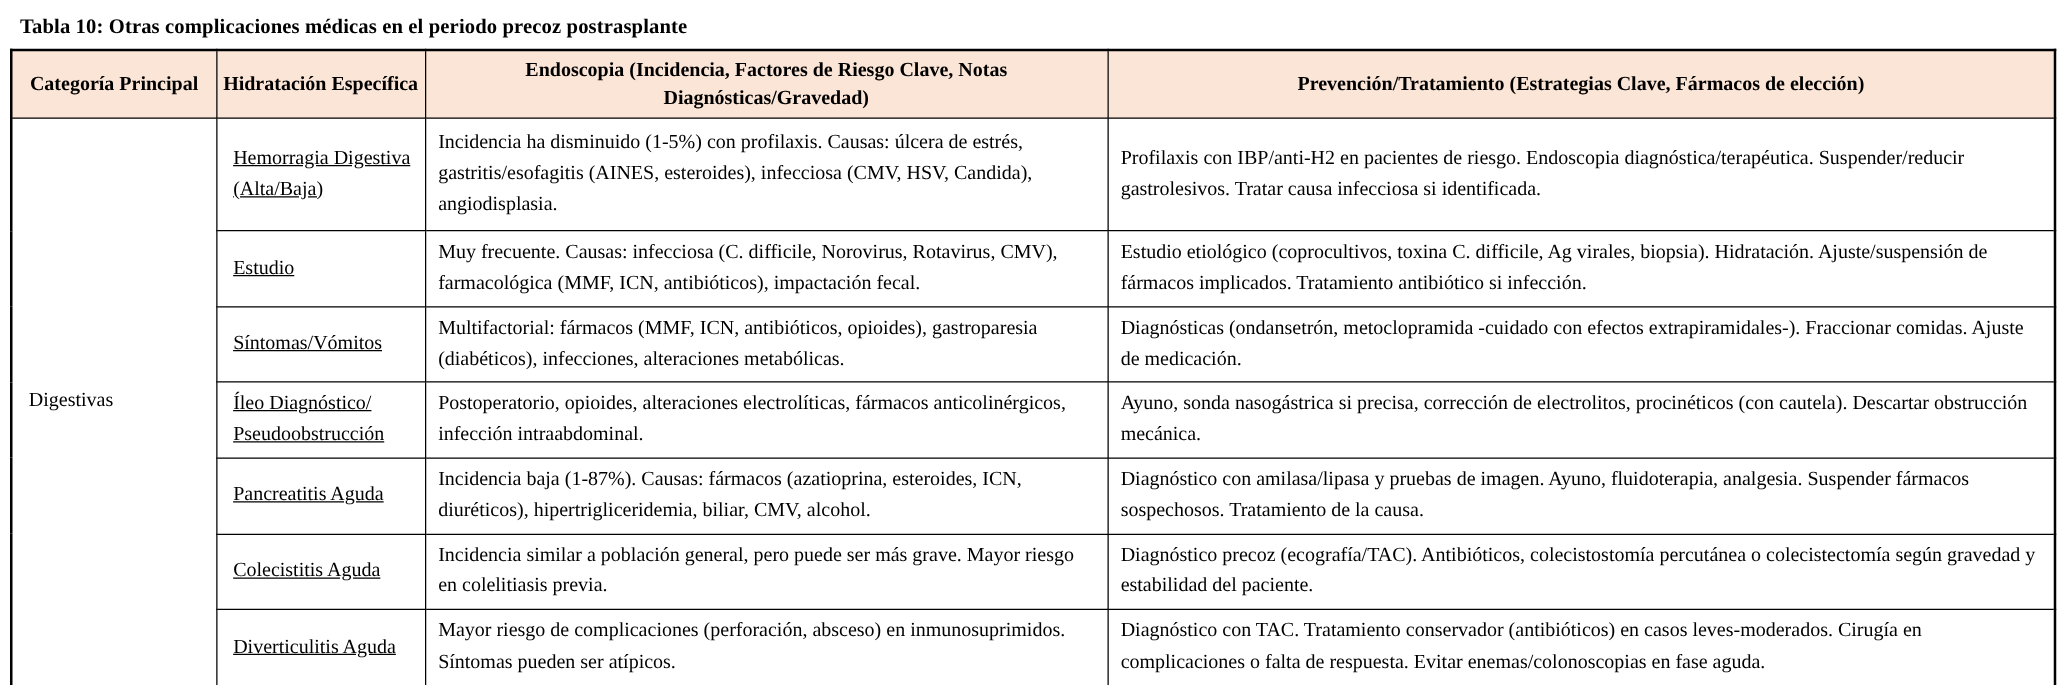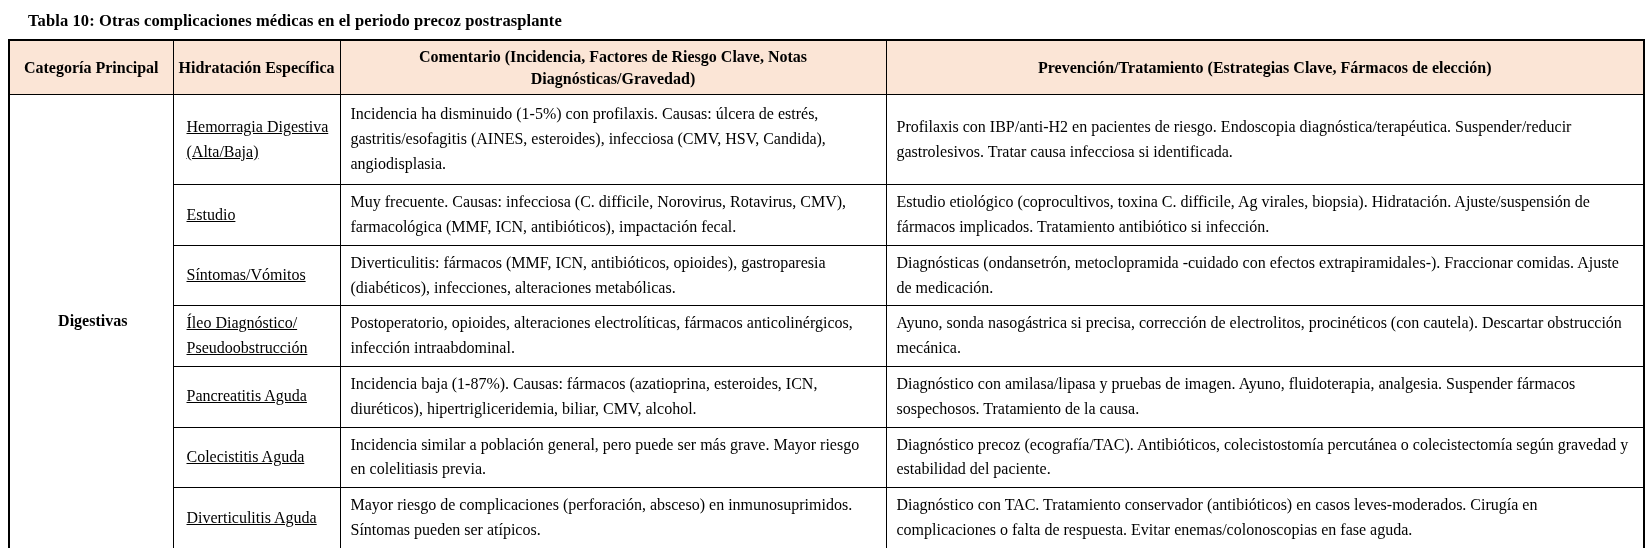--- a/index.html
+++ b/index.html
@@ -9,21 +9,21 @@
     height: 548px;
     font-family: "Liberation Serif", serif;
     color: #000000;
     overflow: hidden;
   }
   .page { padding: 9px 8px 8px 8px; }
 
   .doc-title {
     font-weight: bold;
     font-size: 16.5px;
-    margin: 2px 0 8px 20px;
+    margin: 2px 0 8px 8px;
     letter-spacing: 0.1px;
   }
 
   table.main-table {
     border-collapse: collapse;
     table-layout: fixed;
     width: 1635px;
     border: 2px solid #000000;
   }
   th, td { border: 1px solid #000000; }
@@ -41,24 +41,23 @@
 
   tbody td {
     font-size: 16px;
     line-height: 1.55;
     padding: 5px 10px;
     vertical-align: middle;
     background: #ffffff;
   }
 
   td.category-cell {
-    font-weight: bold;
+    font-weight: normal;
     padding-left: 13px;
     vertical-align: middle;
-    text-align: center;
   }
   td.complication-cell { padding-left: 13px; text-decoration: underline; }
 
   tr.row-tall td { height: 90px; }
   tr.row-normal td { height: 59px; }
 </style>
 </head>
 <body>
 
 <div class="page">
@@ -69,39 +68,39 @@
     <colgroup>
       <col style="width:164px">
       <col style="width:167px">
       <col style="width:546px">
       <col style="width:758px">
     </colgroup>
     <thead>
       <tr>
         <th>Categoría Principal</th>
         <th>Hidratación Específica</th>
-        <th>Comentario (Incidencia, Factores de Riesgo Clave, Notas Diagnósticas/Gravedad)</th>
+        <th>Endoscopia (Incidencia, Factores de Riesgo Clave, Notas Diagnósticas/Gravedad)</th>
         <th>Prevención/Tratamiento (Estrategias Clave, Fármacos de elección)</th>
       </tr>
     </thead>
     <tbody>
       <tr class="row-tall">
         <td class="category-cell" rowspan="7">Digestivas</td>
         <td class="complication-cell">Hemorragia Digestiva (Alta/Baja)</td>
         <td class="comment-cell">Incidencia ha disminuido (1-5%) con profilaxis. Causas: úlcera de estrés, gastritis/esofagitis (AINES, esteroides), infecciosa (CMV, HSV, Candida), angiodisplasia.</td>
         <td class="treatment-cell">Profilaxis con IBP/anti-H2 en pacientes de riesgo. Endoscopia diagnóstica/terapéutica. Suspender/reducir gastrolesivos. Tratar causa infecciosa si identificada.</td>
       </tr>
       <tr class="row-normal">
         <td class="complication-cell">Estudio</td>
         <td class="comment-cell">Muy frecuente. Causas: infecciosa (C. difficile, Norovirus, Rotavirus, CMV), farmacológica (MMF, ICN, antibióticos), impactación fecal.</td>
         <td class="treatment-cell">Estudio etiológico (coprocultivos, toxina C. difficile, Ag virales, biopsia). Hidratación. Ajuste/suspensión de fármacos implicados. Tratamiento antibiótico si infección.</td>
       </tr>
       <tr class="row-normal">
         <td class="complication-cell">Síntomas/Vómitos</td>
-        <td class="comment-cell">Diverticulitis: fármacos (MMF, ICN, antibióticos, opioides), gastroparesia (diabéticos), infecciones, alteraciones metabólicas.</td>
+        <td class="comment-cell">Multifactorial: fármacos (MMF, ICN, antibióticos, opioides), gastroparesia (diabéticos), infecciones, alteraciones metabólicas.</td>
         <td class="treatment-cell">Diagnósticas (ondansetrón, metoclopramida -cuidado con efectos extrapiramidales-). Fraccionar comidas. Ajuste de medicación.</td>
       </tr>
       <tr class="row-normal">
         <td class="complication-cell">Íleo Diagnóstico/ Pseudoobstrucción</td>
         <td class="comment-cell">Postoperatorio, opioides, alteraciones electrolíticas, fármacos anticolinérgicos, infección intraabdominal.</td>
         <td class="treatment-cell">Ayuno, sonda nasogástrica si precisa, corrección de electrolitos, procinéticos (con cautela). Descartar obstrucción mecánica.</td>
       </tr>
       <tr class="row-normal">
         <td class="complication-cell">Pancreatitis Aguda</td>
         <td class="comment-cell">Incidencia baja (1-87%). Causas: fármacos (azatioprina, esteroides, ICN, diuréticos), hipertrigliceridemia, biliar, CMV, alcohol.</td>

